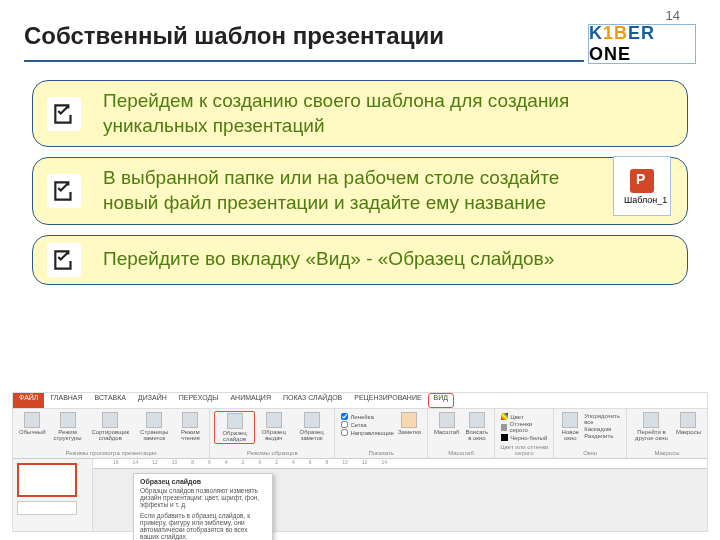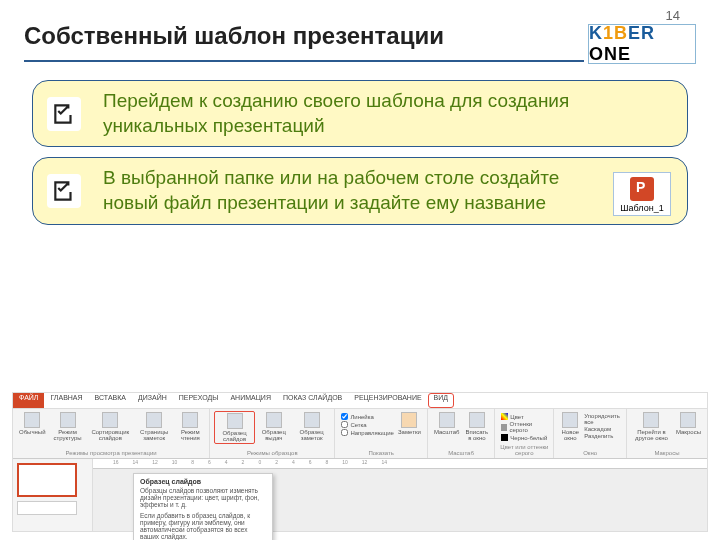--- a/index.html
+++ b/index.html
@@ -95,21 +95,21 @@
   }
   .file-icon-box {
     position: absolute;
     right: 16px;
     bottom: 8px;
     width: 58px;
     background: #fff;
     border: 1px solid #a8c3df;
     text-align: center;
     font-size: 9px;
-    padding: 2px;
+    padding: 10px;
   }
   .file-icon-box .file-icon {
     width: 24px;
     height: 24px;
     margin: 2px auto;
     background: #d24726;
     border-radius: 3px;
     position: relative;
   }
   .file-icon-box .file-icon:before {
@@ -292,20 +292,28 @@
           <path d="M3 3h14v4h-2V5H5v14h12v-6h2v8H3V3zm6 10l-3-3 1.4-1.4L9 10.2l6.6-6.6L17 5l-8 8z" fill="#222"></path>
         </svg>
     </div>
     <div class="bullet-text">В выбранной папке или на рабочем столе создайте новый файл презентации и задайте ему название</div>
     <div class="file-icon-box">
       <div class="file-icon"></div>
       <div>Шаблон_1</div>
     </div>
   </div>
 
+  <div class="bullet-card">
+    <div class="check">
+      <svg width="26" height="26" viewBox="0 0 24 24">
+          <path d="M3 3h14v4h-2V5H5v14h12v-6h2v8H3V3zm6 10l-3-3 1.4-1.4L9 10.2l6.6-6.6L17 5l-8 8z" fill="#222"></path>
+        </svg>
+    </div>
+    <div class="bullet-text">Перейдите во вкладку «Вид» - «Образец слайдов»</div>
+  </div>
 
 </div>
 
 <div class="ppt-mock">
   <div class="ppt-tabs">
     <div class="tab file">ФАЙЛ</div>
     <div class="tab">ГЛАВНАЯ</div>
     <div class="tab">ВСТАВКА</div>
     <div class="tab">ДИЗАЙН</div>
     <div class="tab">ПЕРЕХОДЫ</div>

